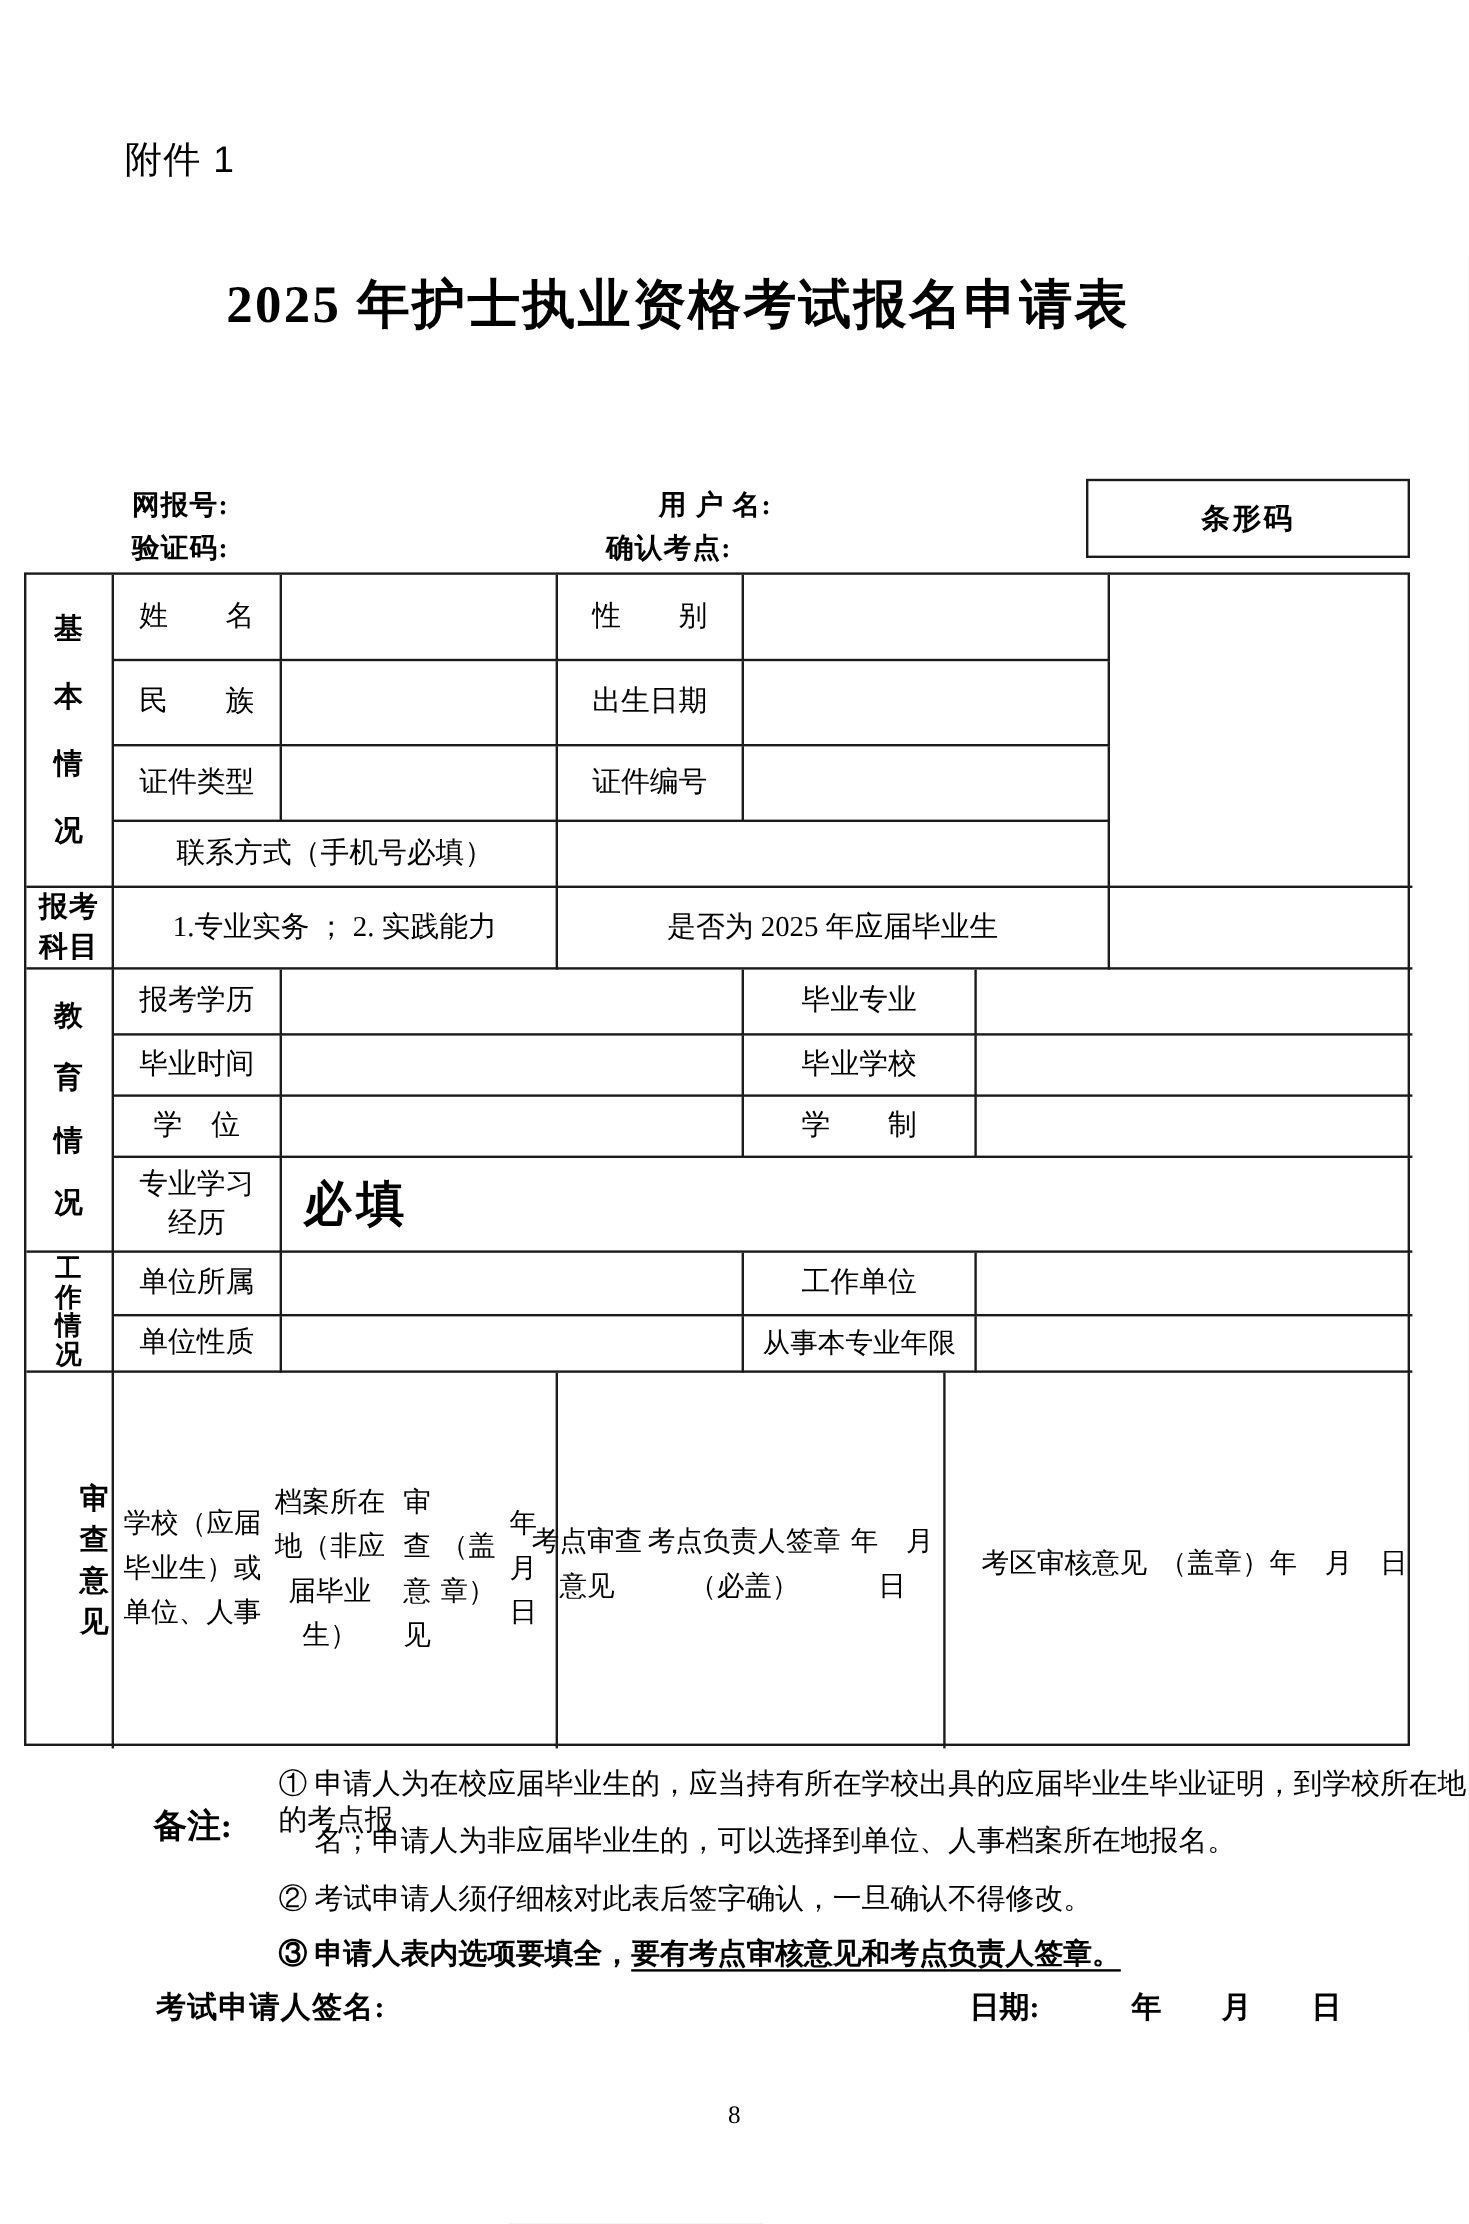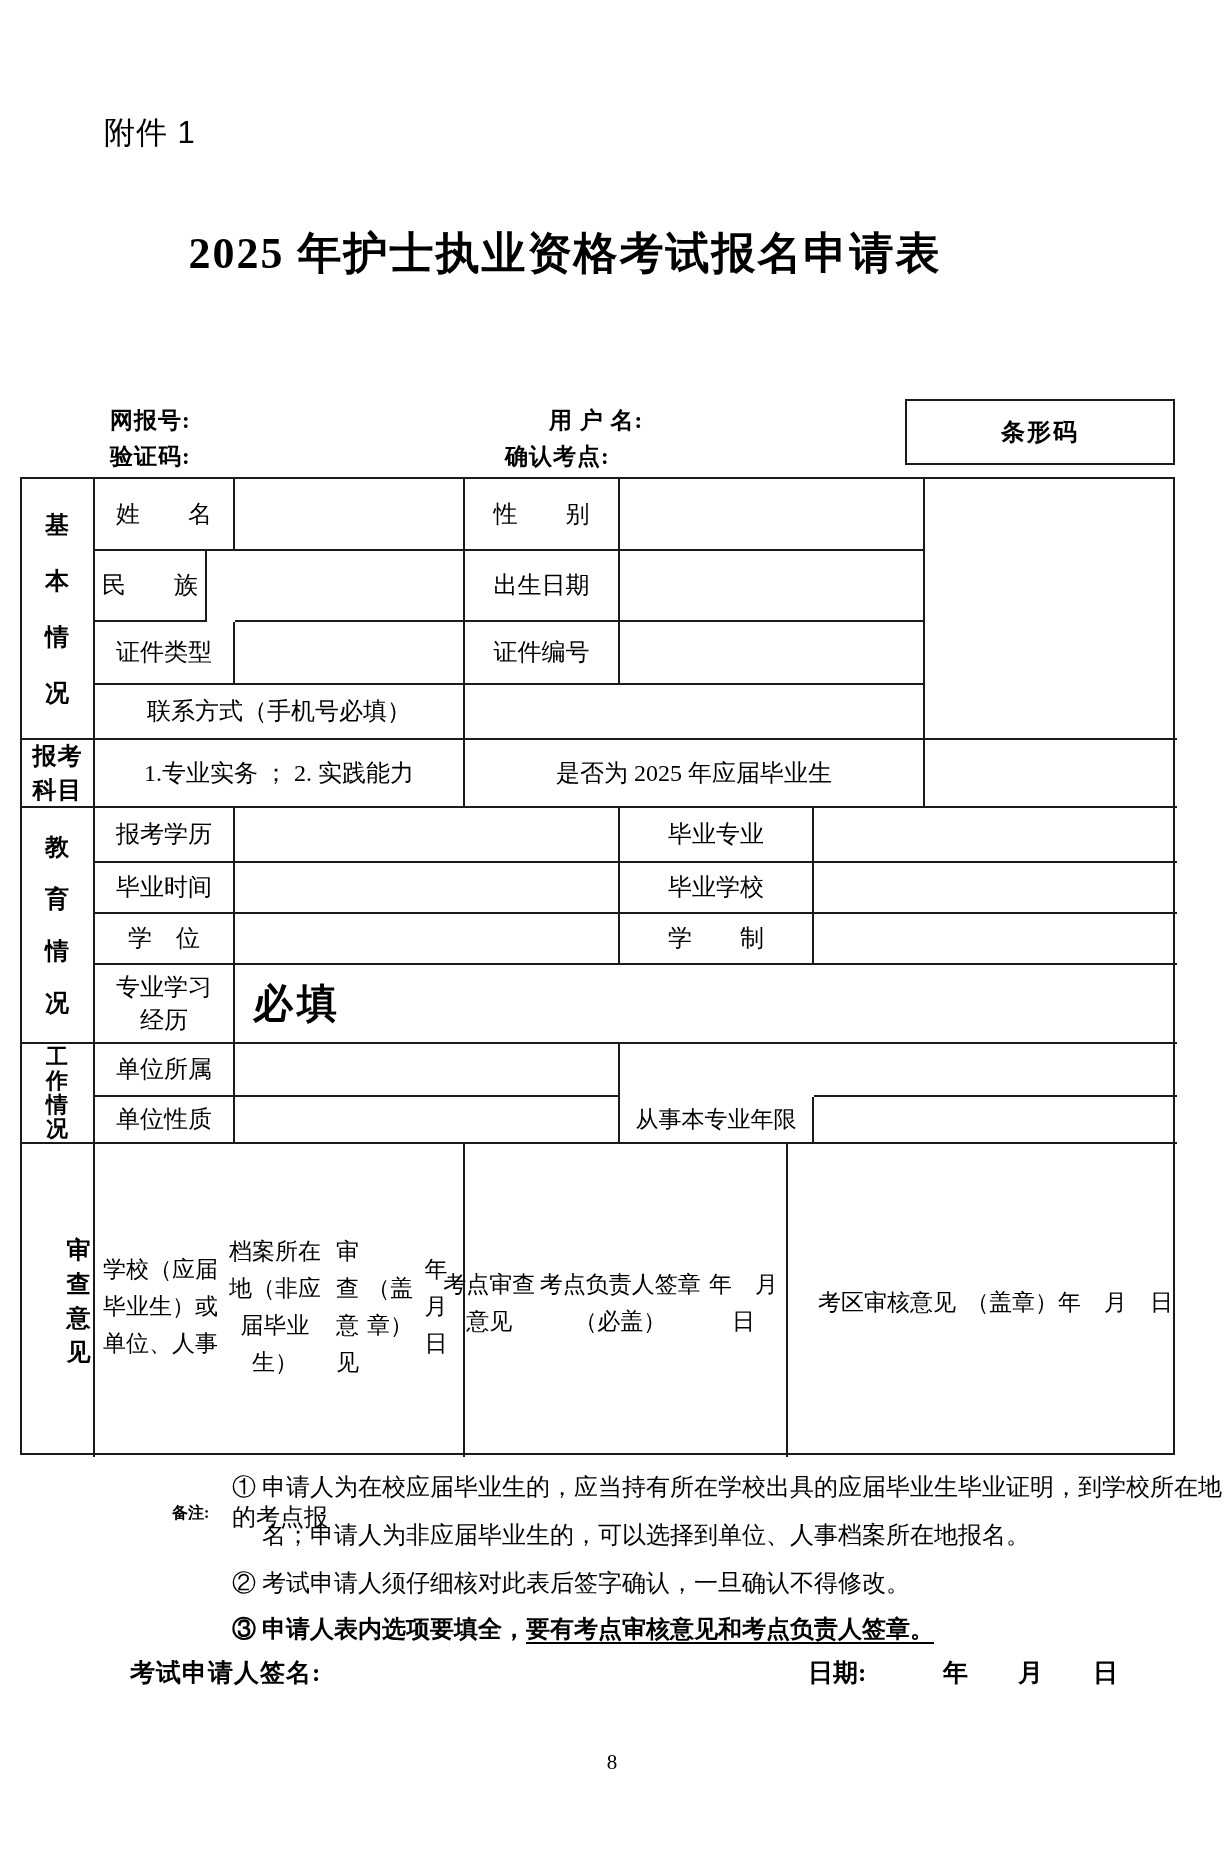--- a/index.html
+++ b/index.html
@@ -54,21 +54,21 @@
   .sec.edu{line-height:52px;}
   .sec.work{font-size:22px;line-height:24px;}
   .sec.two{line-height:34px;}
   .cell.sm{font-size:23px;}
   .required-cell{justify-content:flex-start;padding-left:18px;}
   .required-text{font-size:40px;font-weight:bold;letter-spacing:4px;}
   .review-col{flex-direction:row;justify-content:flex-start;}
   .review-col .spacer{flex:1 1 auto;}
   .rv-line{line-height:37px;font-size:23px;}
   .notes-line{font-size:24px;line-height:30px;}
-  .note-label{left:128px;top:1503px;font-size:16px;font-weight:bold;margin-left:44px;}
+  .note-label{left:128px;top:1503px;font-size:28px;font-weight:bold;}
   .n1{left:232px;top:1472px;}
   .n2{left:262px;top:1520px;}
   .n3{left:232px;top:1568px;}
   .n4{left:232px;top:1614px;font-weight:bold;}
   .n4 .u{text-decoration:underline;text-underline-offset:5px;}
   .footer-sign{left:130px;top:1656px;font-size:25px;font-weight:bold;letter-spacing:1px;}
   .footer-date{left:808px;top:1656px;font-size:25px;font-weight:bold;}
   .footer-ymd{left:943px;top:1656px;font-size:25px;font-weight:bold;}
   .page-num{left:0;top:1750px;width:1224px;text-align:center;font-size:21px;}
 </style>
@@ -106,21 +106,21 @@
 况</div>
     <div class="cell sec two pre no-b" style="left:0;top:665px;width:73px;height:313px;">审查
 意见</div>
 
     <div class="cell" style="left:73px;top:0;width:140px;height:72px;">姓　　名</div>
     <div class="cell" style="left:213px;top:0;width:230px;height:72px;"></div>
     <div class="cell" style="left:443px;top:0;width:155px;height:72px;">性　　别</div>
     <div class="cell" style="left:598px;top:0;width:305px;height:72px;"></div>
     <div class="cell no-r" style="left:903px;top:0;width:252px;height:261px;"></div>
 
-    <div class="cell" style="left:73px;top:72px;width:112px;height:71px;">民　　族</div>
+    <div class="cell" style="left:73px;top:72px;width:140px;height:71px;">民　　族</div>
     <div class="cell" style="left:213px;top:72px;width:230px;height:71px;"></div>
     <div class="cell" style="left:443px;top:72px;width:155px;height:71px;">出生日期</div>
     <div class="cell" style="left:598px;top:72px;width:305px;height:71px;"></div>
 
     <div class="cell" style="left:73px;top:143px;width:140px;height:63px;">证件类型</div>
     <div class="cell" style="left:213px;top:143px;width:230px;height:63px;"></div>
     <div class="cell" style="left:443px;top:143px;width:155px;height:63px;">证件编号</div>
     <div class="cell" style="left:598px;top:143px;width:305px;height:63px;"></div>
 
     <div class="cell" style="left:73px;top:206px;width:370px;height:55px;">联系方式（手机号必填）</div>
@@ -146,20 +146,21 @@
     <div class="cell no-r" style="left:792px;top:435px;width:363px;height:51px;"></div>
 
     <div class="cell pre" style="left:73px;top:486px;width:140px;height:79px;">专业学习
 经历</div>
     <div class="cell no-r required-cell" style="left:213px;top:486px;width:942px;height:79px;">
       <span class="required-text">必填</span>
     </div>
 
     <div class="cell" style="left:73px;top:565px;width:140px;height:53px;">单位所属</div>
     <div class="cell" style="left:213px;top:565px;width:385px;height:53px;"></div>
+    <div class="cell" style="left:598px;top:565px;width:194px;height:53px;">工作单位</div>
     <div class="cell no-r" style="left:792px;top:565px;width:363px;height:53px;"></div>
 
     <div class="cell" style="left:73px;top:618px;width:140px;height:47px;">单位性质</div>
     <div class="cell" style="left:213px;top:618px;width:385px;height:47px;"></div>
     <div class="cell sm" style="left:598px;top:618px;width:194px;height:47px;">从事本专业年限</div>
     <div class="cell no-r" style="left:792px;top:618px;width:363px;height:47px;"></div>
 
     <div class="cell no-b review-col" style="left:73px;top:665px;width:370px;height:313px;padding:30px 4px 18px 4px;">
       <div class="rv-line">学校（应届毕业生）或单位、人事</div>
       <div class="rv-line">档案所在地（非应届毕业生）</div>

